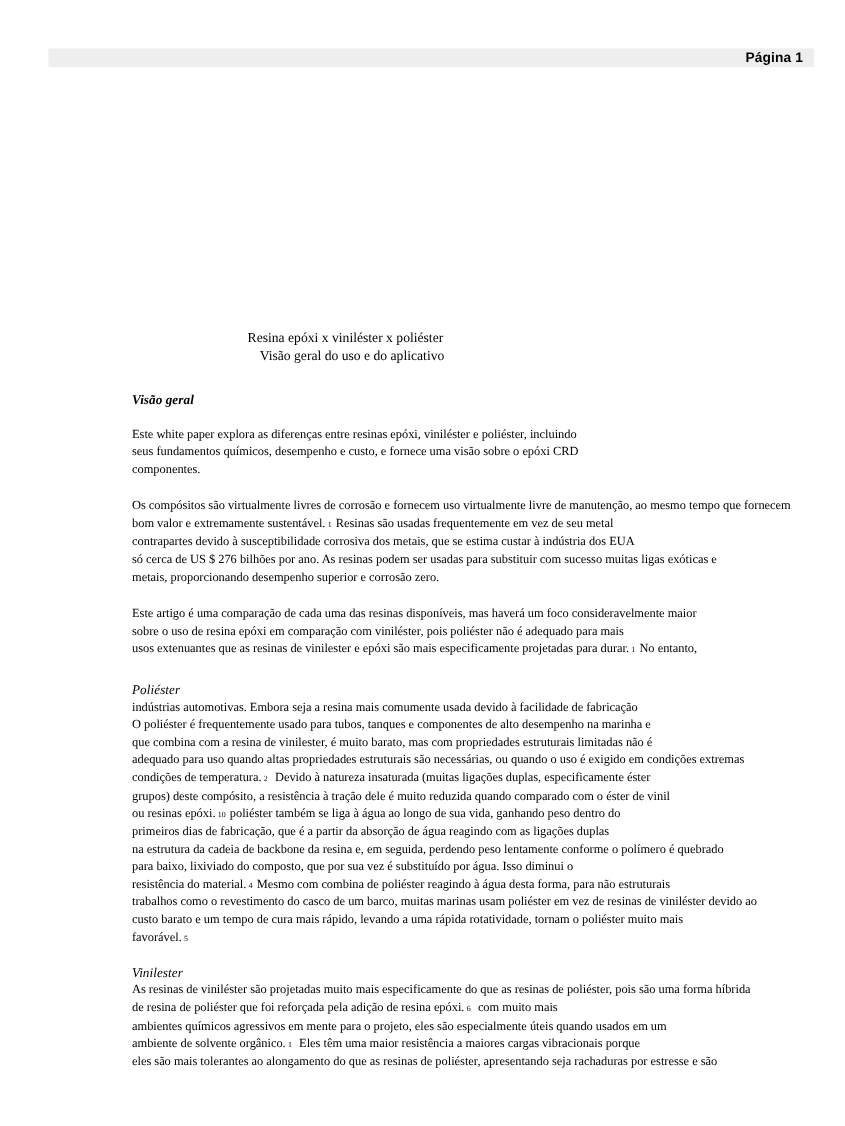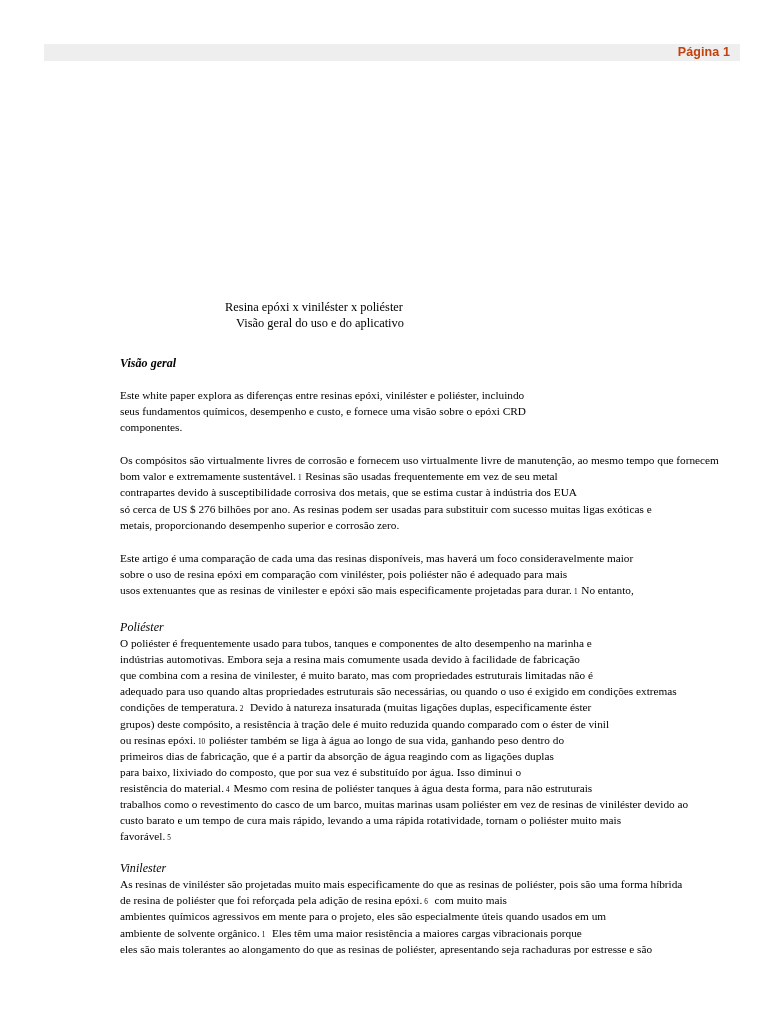--- a/index.html
+++ b/index.html
@@ -31,21 +31,21 @@
     height: 17px;
     background: #eeeeee;
   }
   .header-label {
     position: absolute;
     right: 10px;
     top: 1px;
     font-family: "Liberation Sans", "DejaVu Sans", sans-serif;
     font-size: 12.5px;
     font-weight: bold;
-    color: #c2410c;
+    color: #000000;
     line-height: 15px;
     letter-spacing: 0.1px;
   }
 
   
   .doc {
     position: absolute;
     left: 0;
     top: 0;
     width: 768px;
@@ -152,30 +152,31 @@
         <span class="ln">Este artigo é uma comparação de cada uma das resinas disponíveis, mas haverá um foco consideravelmente maior</span>
         <span class="ln">sobre o uso de resina epóxi em comparação com viniléster, pois poliéster não é adequado para mais</span>
         <span class="ln"><span>usos extenuantes que as resinas de vinilester e epóxi são mais especificamente projetadas para durar.</span><span class="fn">1</span> <span>No entanto,</span></span>
       </p>
 
       <div class="gap-head"></div>
 
       <h2 class="sec-head plain">Poliéster</h2>
 
       <p class="para">
+        <span class="ln">indústrias automotivas. Embora seja a resina mais comumente usada devido à facilidade de fabricação</span>
         <span class="ln">O poliéster é frequentemente usado para tubos, tanques e componentes de alto desempenho na marinha e</span>
-        <span class="ln">indústrias automotivas. Embora seja a resina mais comumente usada devido à facilidade de fabricação</span>
         <span class="ln">que combina com a resina de vinilester, é muito barato, mas com propriedades estruturais limitadas não é</span>
         <span class="ln">adequado para uso quando altas propriedades estruturais são necessárias, ou quando o uso é exigido em condições extremas</span>
         <span class="ln"><span>condições de temperatura.</span><span class="fn">2</span> &nbsp;<span>Devido à natureza insaturada (muitas ligações duplas, especificamente éster</span></span>
         <span class="ln">grupos) deste compósito, a resistência à tração dele é muito reduzida quando comparado com o éster de vinil</span>
         <span class="ln"><span>ou resinas epóxi.</span><span class="fn">10</span> <span>poliéster também se liga à água ao longo de sua vida, ganhando peso dentro do</span></span>
         <span class="ln">primeiros dias de fabricação, que é a partir da absorção de água reagindo com as ligações duplas</span>
+        <span class="ln">na estrutura da cadeia de backbone da resina e, em seguida, perdendo peso lentamente conforme o polímero é quebrado</span>
         <span class="ln">para baixo, lixiviado do composto, que por sua vez é substituído por água.  Isso diminui o</span>
-        <span class="ln"><span>resistência do material.</span><span class="fn">4</span> <span>Mesmo com resina de poliéster tanques à água desta forma, para não estruturais</span></span>
+        <span class="ln"><span>resistência do material.</span><span class="fn">4</span> <span>Mesmo com combina de poliéster reagindo à água desta forma, para não estruturais</span></span>
         <span class="ln">trabalhos como o revestimento do casco de um barco, muitas marinas usam poliéster em vez de resinas de viniléster devido ao</span>
         <span class="ln">custo barato e um tempo de cura mais rápido, levando a uma rápida rotatividade, tornam o poliéster muito mais</span>
         <span class="ln"><span>favorável.</span><span class="fn">5</span></span>
       </p>
 
       <div class="gap-sm"></div>
 
       <h2 class="sec-head plain">Vinilester</h2>
 
       <p class="para">

